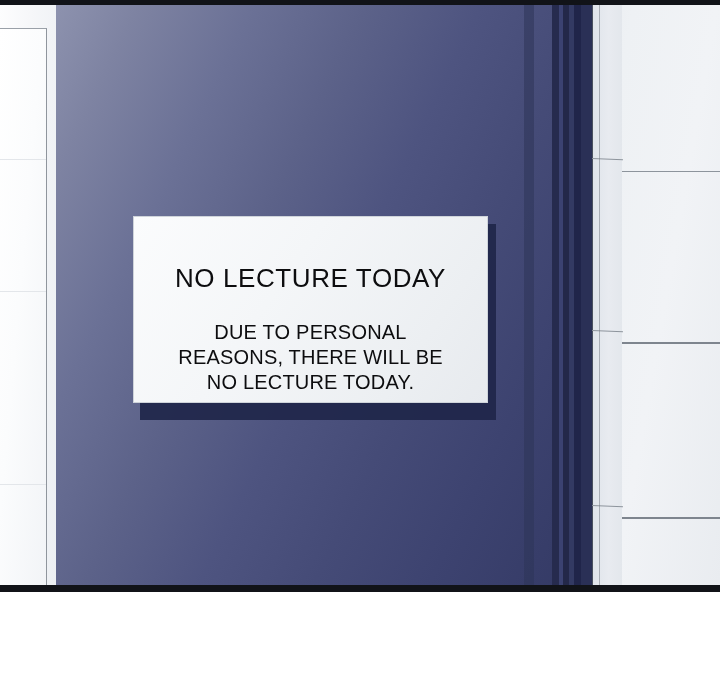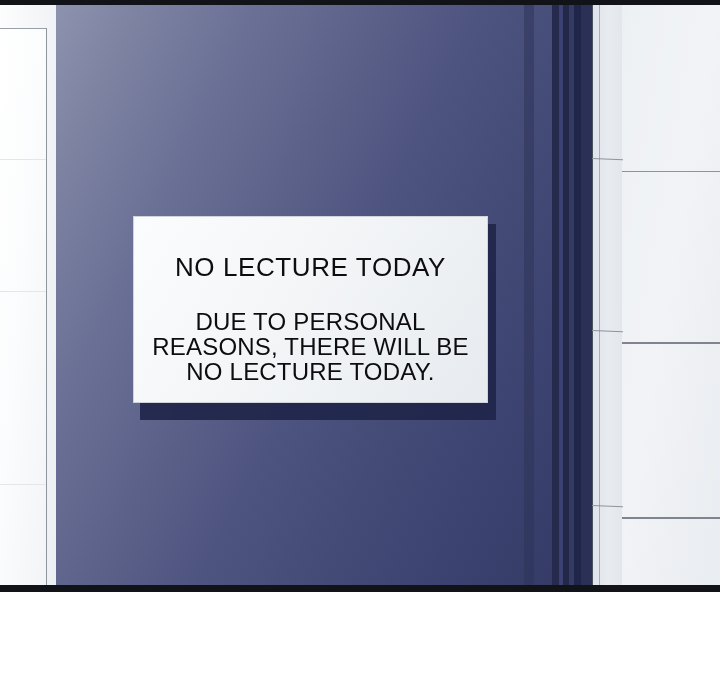--- a/index.html
+++ b/index.html
@@ -172,30 +172,30 @@
     background: linear-gradient(125deg, #fbfcfd 0%, #f4f6f8 40%, #eceff2 78%, #e7eaee 100%);
     border: 1px solid #cfd4da;
     box-sizing: border-box;
     display: flex;
     flex-direction: column;
     align-items: center;
     justify-content: flex-start;
     color: #0d0d0f;
   }
   #sign-title {
-    margin-top: 35px;
+    margin-top: 46px;
     font-size: 26px;
     letter-spacing: .6px;
     font-weight: 400;
     text-align: left;
     white-space: nowrap;
   }
   #sign-body {
     margin-top: 26px;
-    font-size: 24px;
+    font-size: 20px;
     line-height: 25px;
     letter-spacing: .2px;
     text-align: center;
     white-space: pre-line;
     font-weight: 400;
   }
 
   
   #below {
     position: absolute;

